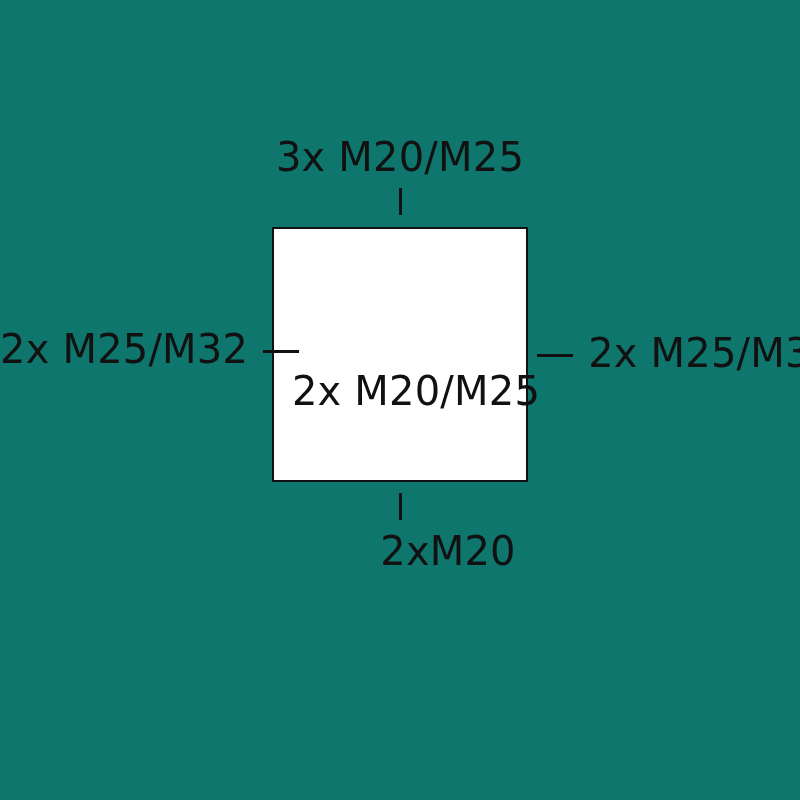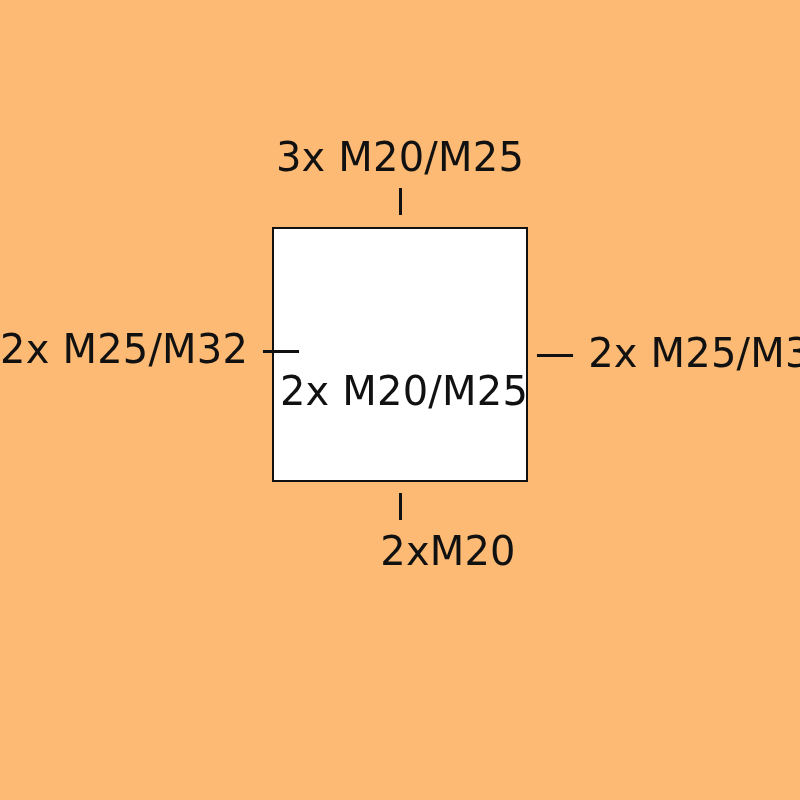--- a/index.html
+++ b/index.html
@@ -8,21 +8,21 @@
     padding: 0;
     background: #ffffff;
   }
   body {
     font-family: "DejaVu Sans", sans-serif;
   }
   #canvas {
     position: relative;
     width: 800px;
     height: 800px;
-    background: #fdba74;
+    background: #0f766e;
     overflow: hidden;
   }
 
   .label {
     position: absolute;
     color: #111111;
     font-family: "DejaVu Sans", sans-serif;
     font-size: 40px;
     font-weight: 400;
     line-height: 48px;
@@ -39,21 +39,21 @@
     width: 256px;
     height: 255px;
     box-sizing: border-box;
     border: 2px solid #111111;
     background: #ffffff;
   }
 
   
   #center-label {
     position: absolute;
-    left: 276px;
+    left: 288px;
     top: 227px;
     width: 256px;
     height: 327px;
     display: flex;
     align-items: center;
     justify-content: center;
     text-align: center;
   }
 
   

